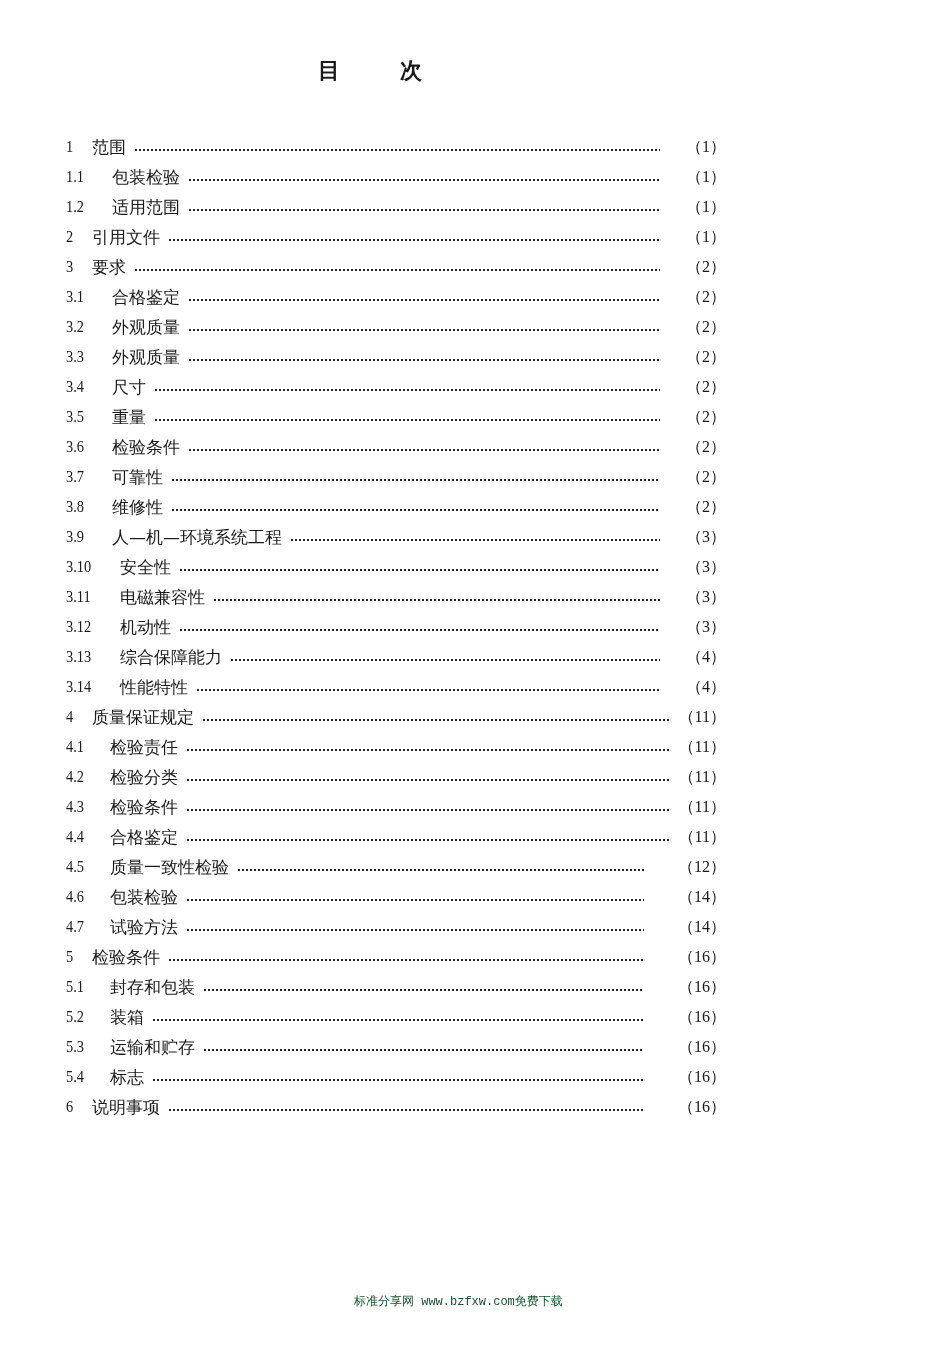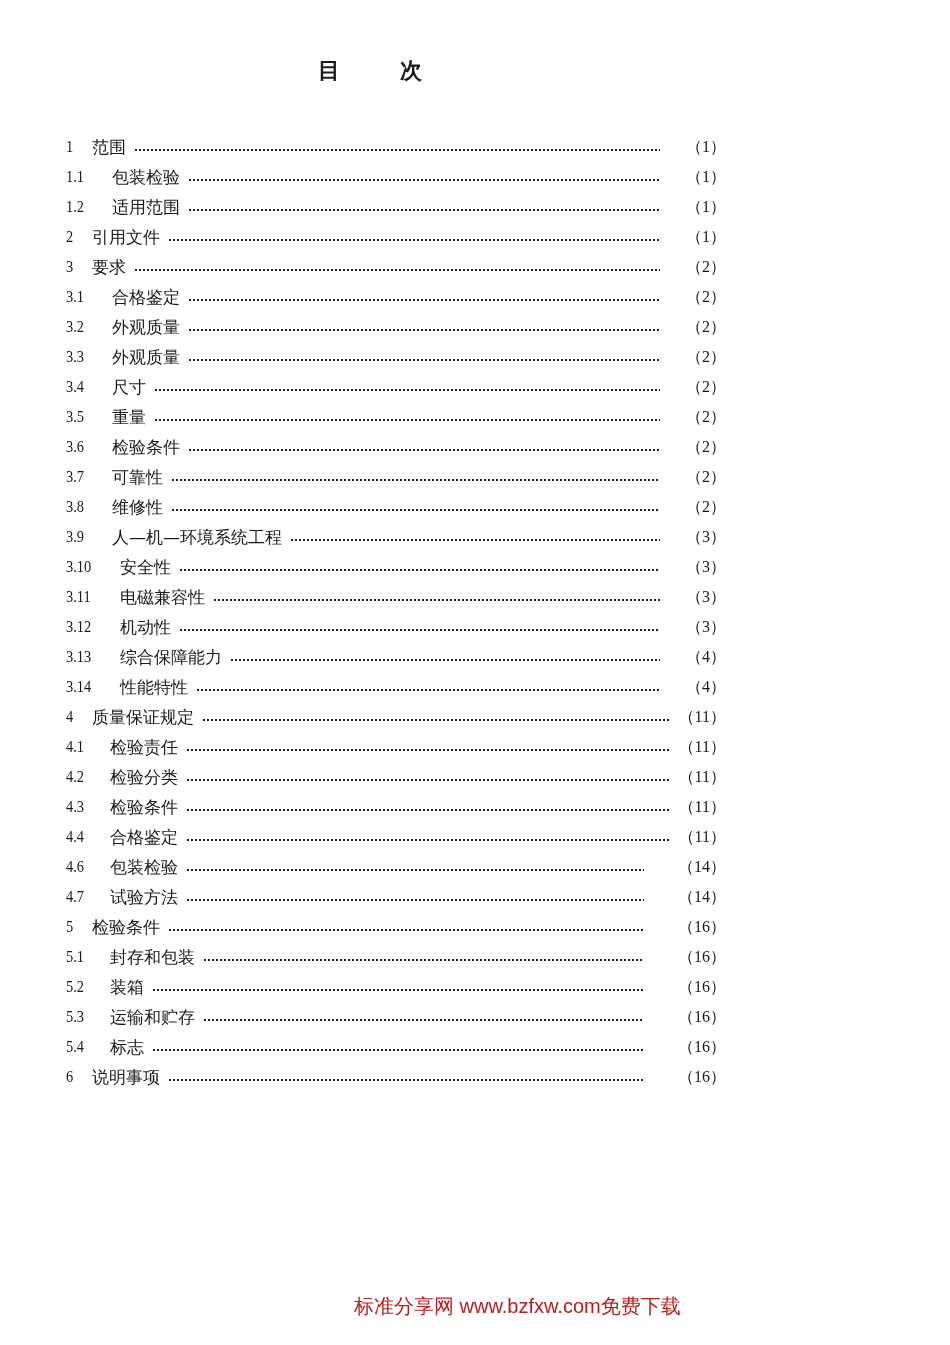--- a/index.html
+++ b/index.html
@@ -29,21 +29,21 @@
     flex: 1; height: 2px; margin-top: 6px;
     background-image: radial-gradient(circle, #222 0.9px, transparent 1.2px);
     background-size: 4px 2px; background-repeat: repeat-x;
   }
   .page {
     font-family: "Liberation Serif", serif; font-size: 16px;
     width: 52px; text-align: right; margin-left: 14px;
   }
   .footer {
     position: absolute; top: 1293px; left: 354px;
-    font-family: Liberation Sans, sans-serif; font-size: 20px; color: #b91c1c;
+    font-family: Liberation Mono, monospace; font-size: 12px; color: #14532d;
     white-space: nowrap;
   }
 </style>
 </head>
 <body>
 
 <div class="title">目次</div>
 
 <div class="toc" id="toc">
     <div class="row">
@@ -184,20 +184,26 @@
       <span class="leader"></span>
       <span class="page" style="width: 52px; margin-left: 4px;">（11）</span>
     </div>
     <div class="row">
       <span class="num" style="width: 26px; margin-right: 18px;">4.4</span>
       <span class="lbl">合格鉴定</span>
       <span class="leader"></span>
       <span class="page" style="width: 52px; margin-left: 4px;">（11）</span>
     </div>
     <div class="row">
+      <span class="num" style="width: 26px; margin-right: 18px;">4.5</span>
+      <span class="lbl">质量一致性检验</span>
+      <span class="leader"></span>
+      <span class="page" style="width: 60px; margin-left: 22px;">（12）</span>
+    </div>
+    <div class="row">
       <span class="num" style="width: 26px; margin-right: 18px;">4.6</span>
       <span class="lbl">包装检验</span>
       <span class="leader"></span>
       <span class="page" style="width: 60px; margin-left: 22px;">（14）</span>
     </div>
     <div class="row">
       <span class="num" style="width: 26px; margin-right: 18px;">4.7</span>
       <span class="lbl">试验方法</span>
       <span class="leader"></span>
       <span class="page" style="width: 60px; margin-left: 22px;">（14）</span>

